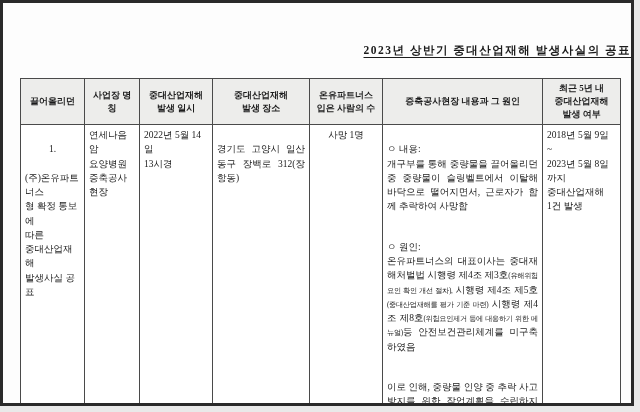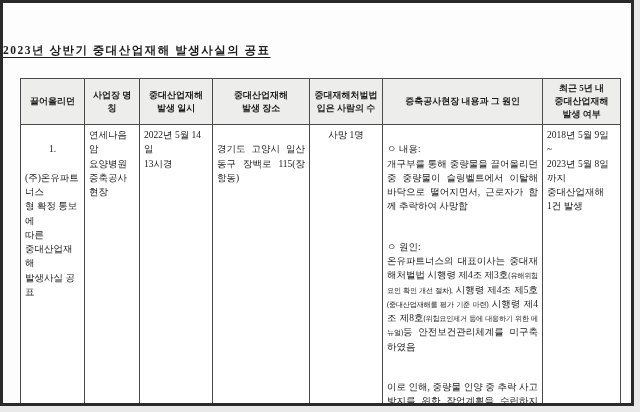--- a/index.html
+++ b/index.html
@@ -15,21 +15,21 @@
     width:634px;height:406px;
     margin:0;
     background:#fdfdfd;
     border:3px solid #2a2a2a;
     box-sizing:border-box;
     overflow:hidden;
   }
   .doc-title{
     position:absolute;
     top:40px;left:0;right:0;
-    text-align:left;
+    text-align:right;
     font-size:11.5px;
     font-weight:bold;
     letter-spacing:1.5px;
     text-decoration:underline;
     text-underline-offset:3px;
     color:#1c1c1c;
   }
   table.report{
     position:absolute;
     top:75px;left:17px;
@@ -94,21 +94,21 @@
         <col class="c7">
     </colgroup>
     <thead>
       <tr>
         <th>끌어올리던</th>
         <th>사업장 명칭</th>
         <th>중대산업재해
 발생 일시</th>
         <th>중대산업재해
 발생 장소</th>
-        <th>중대재해처벌법
+        <th>온유파트너스
 입은 사람의 수</th>
         <th>증축공사현장 내용과 그 원인</th>
         <th>최근 5년 내
 중대산업재해
 발생 여부</th>
       </tr>
     </thead>
     <tbody>
       <tr>
         <td>
@@ -118,21 +118,21 @@
 따른
 중대산업재해
 발생사실 공표</span>
         </td>
         <td>연세나음암
 요양병원
 증축공사현장</td>
         <td>2022년 5월 14일
  13시경</td>
         <td>
-          <div class="just">경기도 고양시 일산동구 장백로 115(장항동)</div>
+          <div class="just">경기도 고양시 일산동구 장백로 312(장항동)</div>
         </td>
         <td class="center-top">사망 1명</td>
         <td>
           <div class="para">
             <div>ㅇ 내용:</div>
             <div class="just cause-body">개구부를 통해 중량물을 끌어올리던 중 중량물이 슬링벨트에서 이탈해 바닥으로 떨어지면서, 근로자가 함께 추락하여 사망함</div>
           </div>
           <div class="para">
             <div>ㅇ 원인:</div>
             <div class="just cause-body"><span>온유파트너스의 대표이사는 중대재해처벌법 시행령 제4조 제3호</span><span class="sm">(유해위험요인 확인 개선 절차),</span><span> 시행령 제4조 제5호</span><span class="sm">(중대산업재해를 평가 기준 마련)</span><span> 시행령 제4조 제8호</span><span class="sm">(위험요인제거 등에 대응하기 위한 메뉴얼)</span><span>등 안전보건관리체계를 미구축하였음</span></div>

